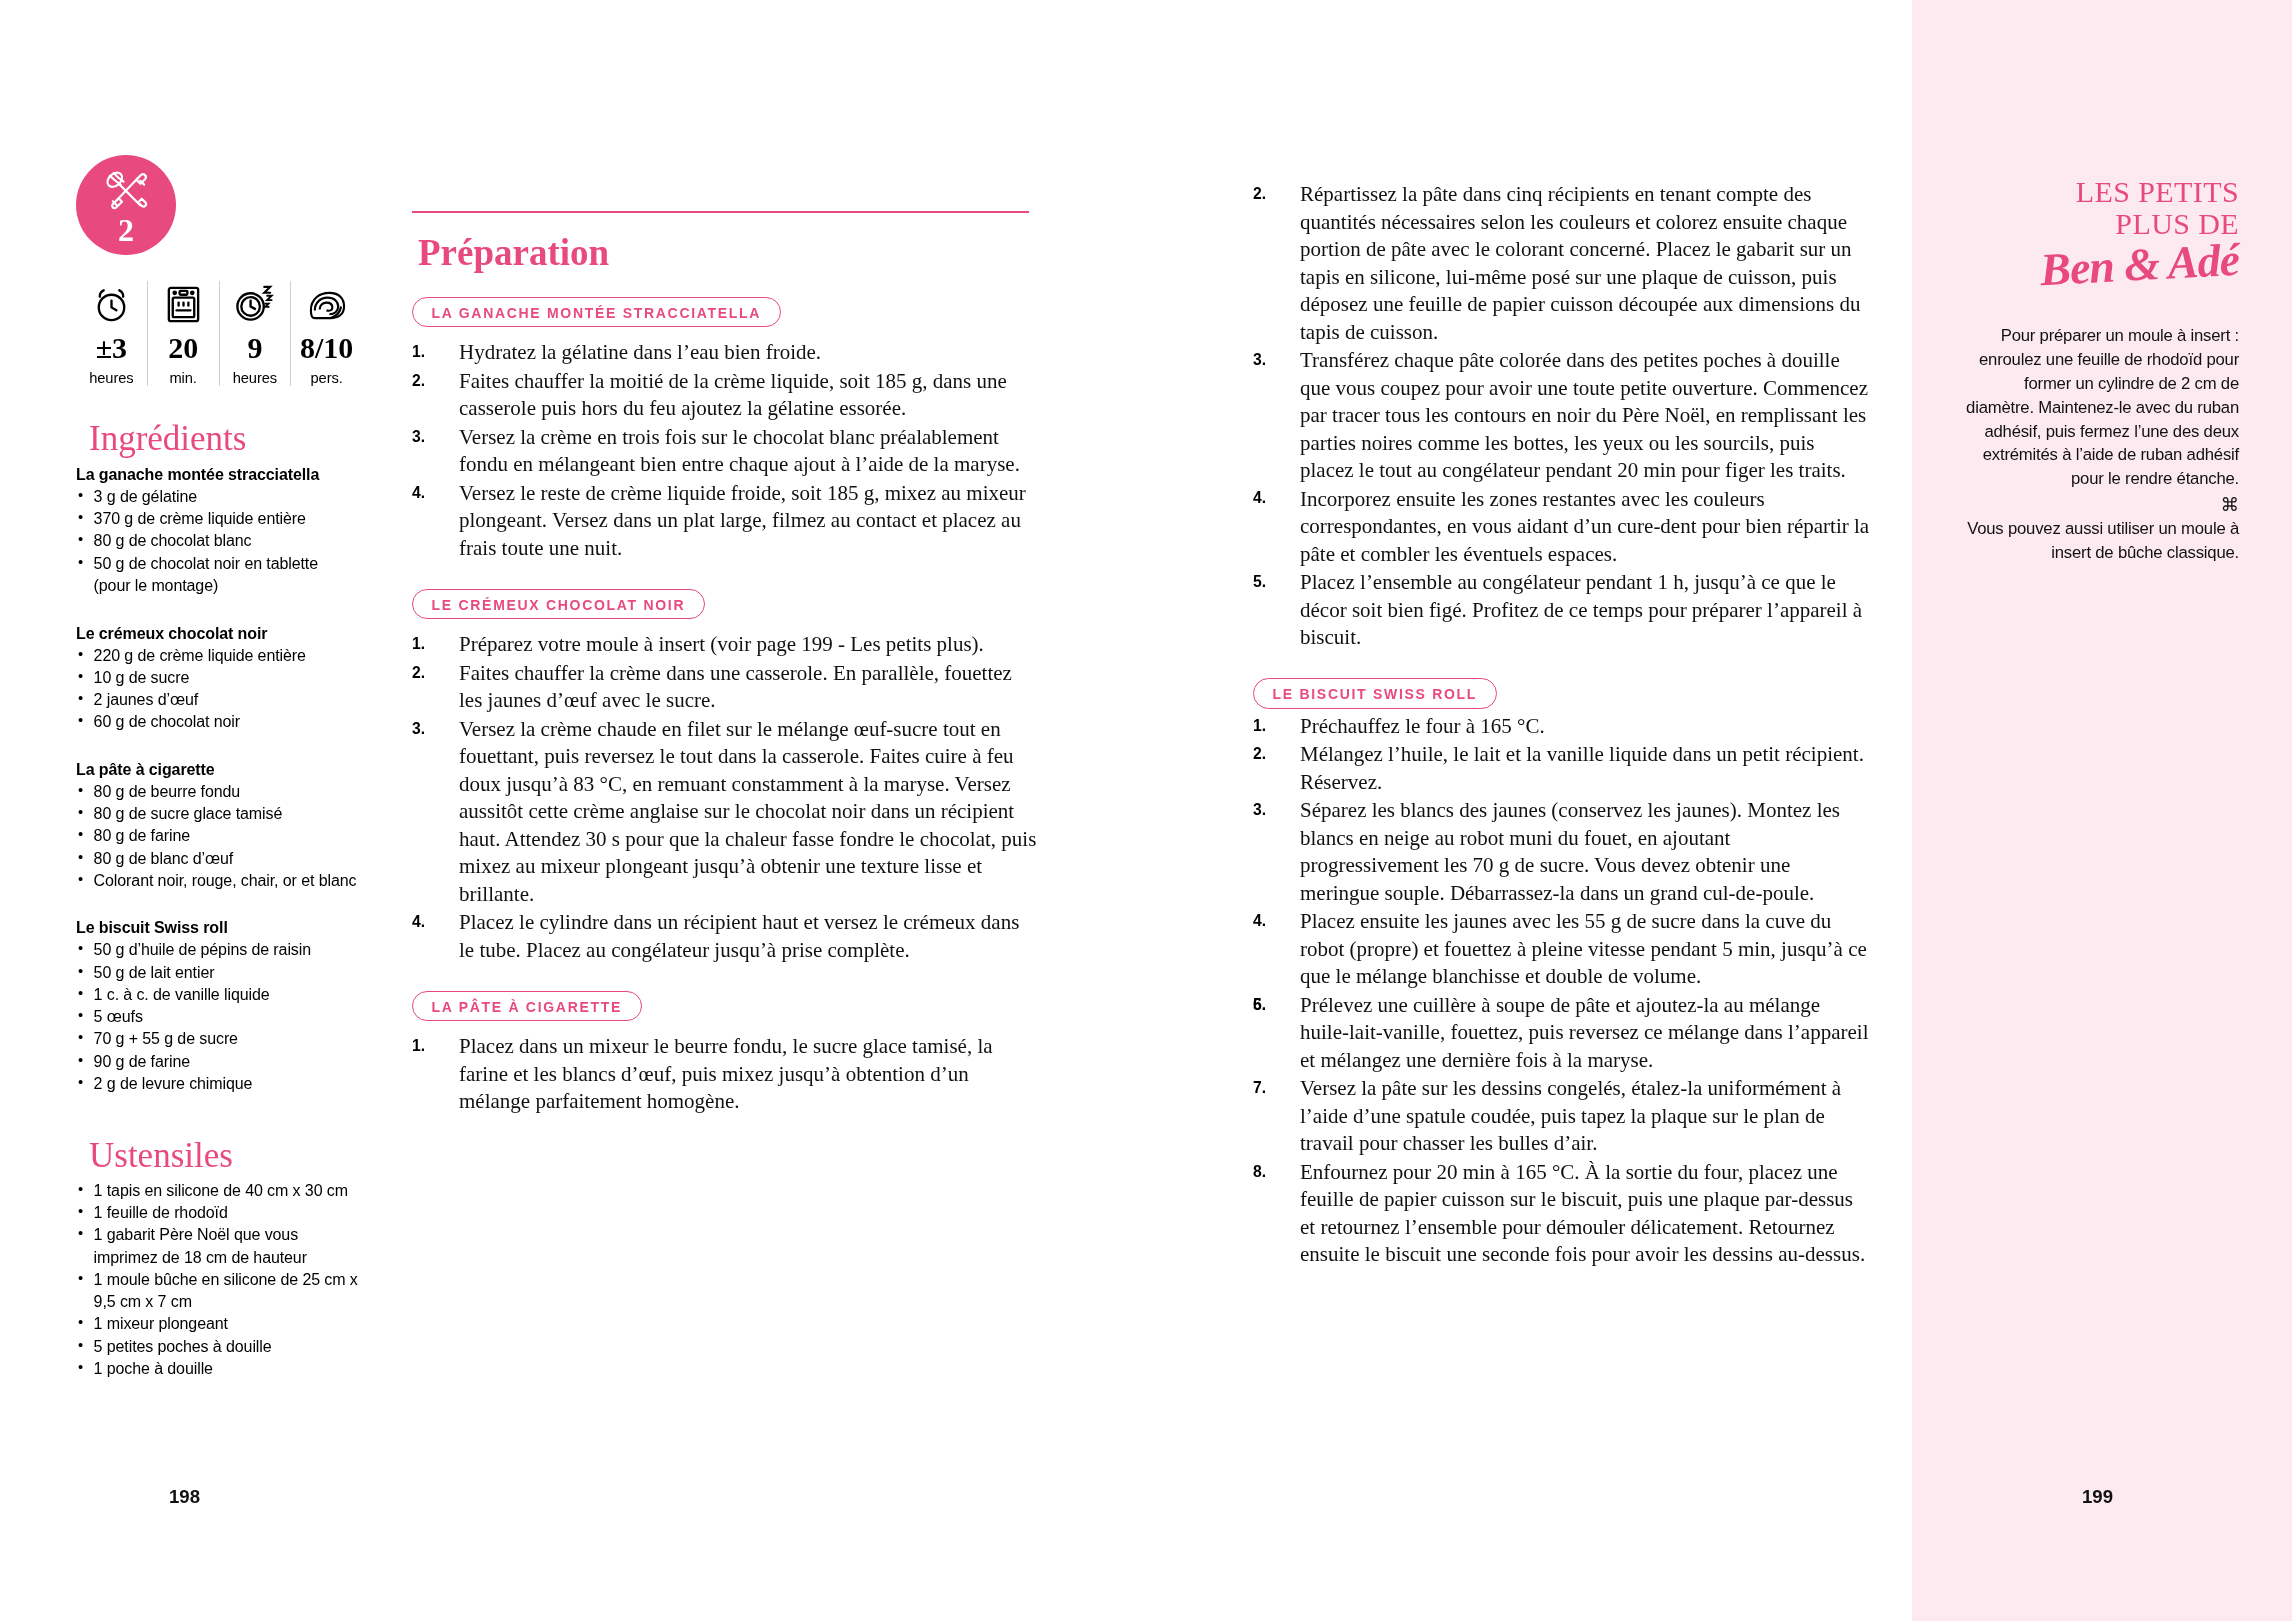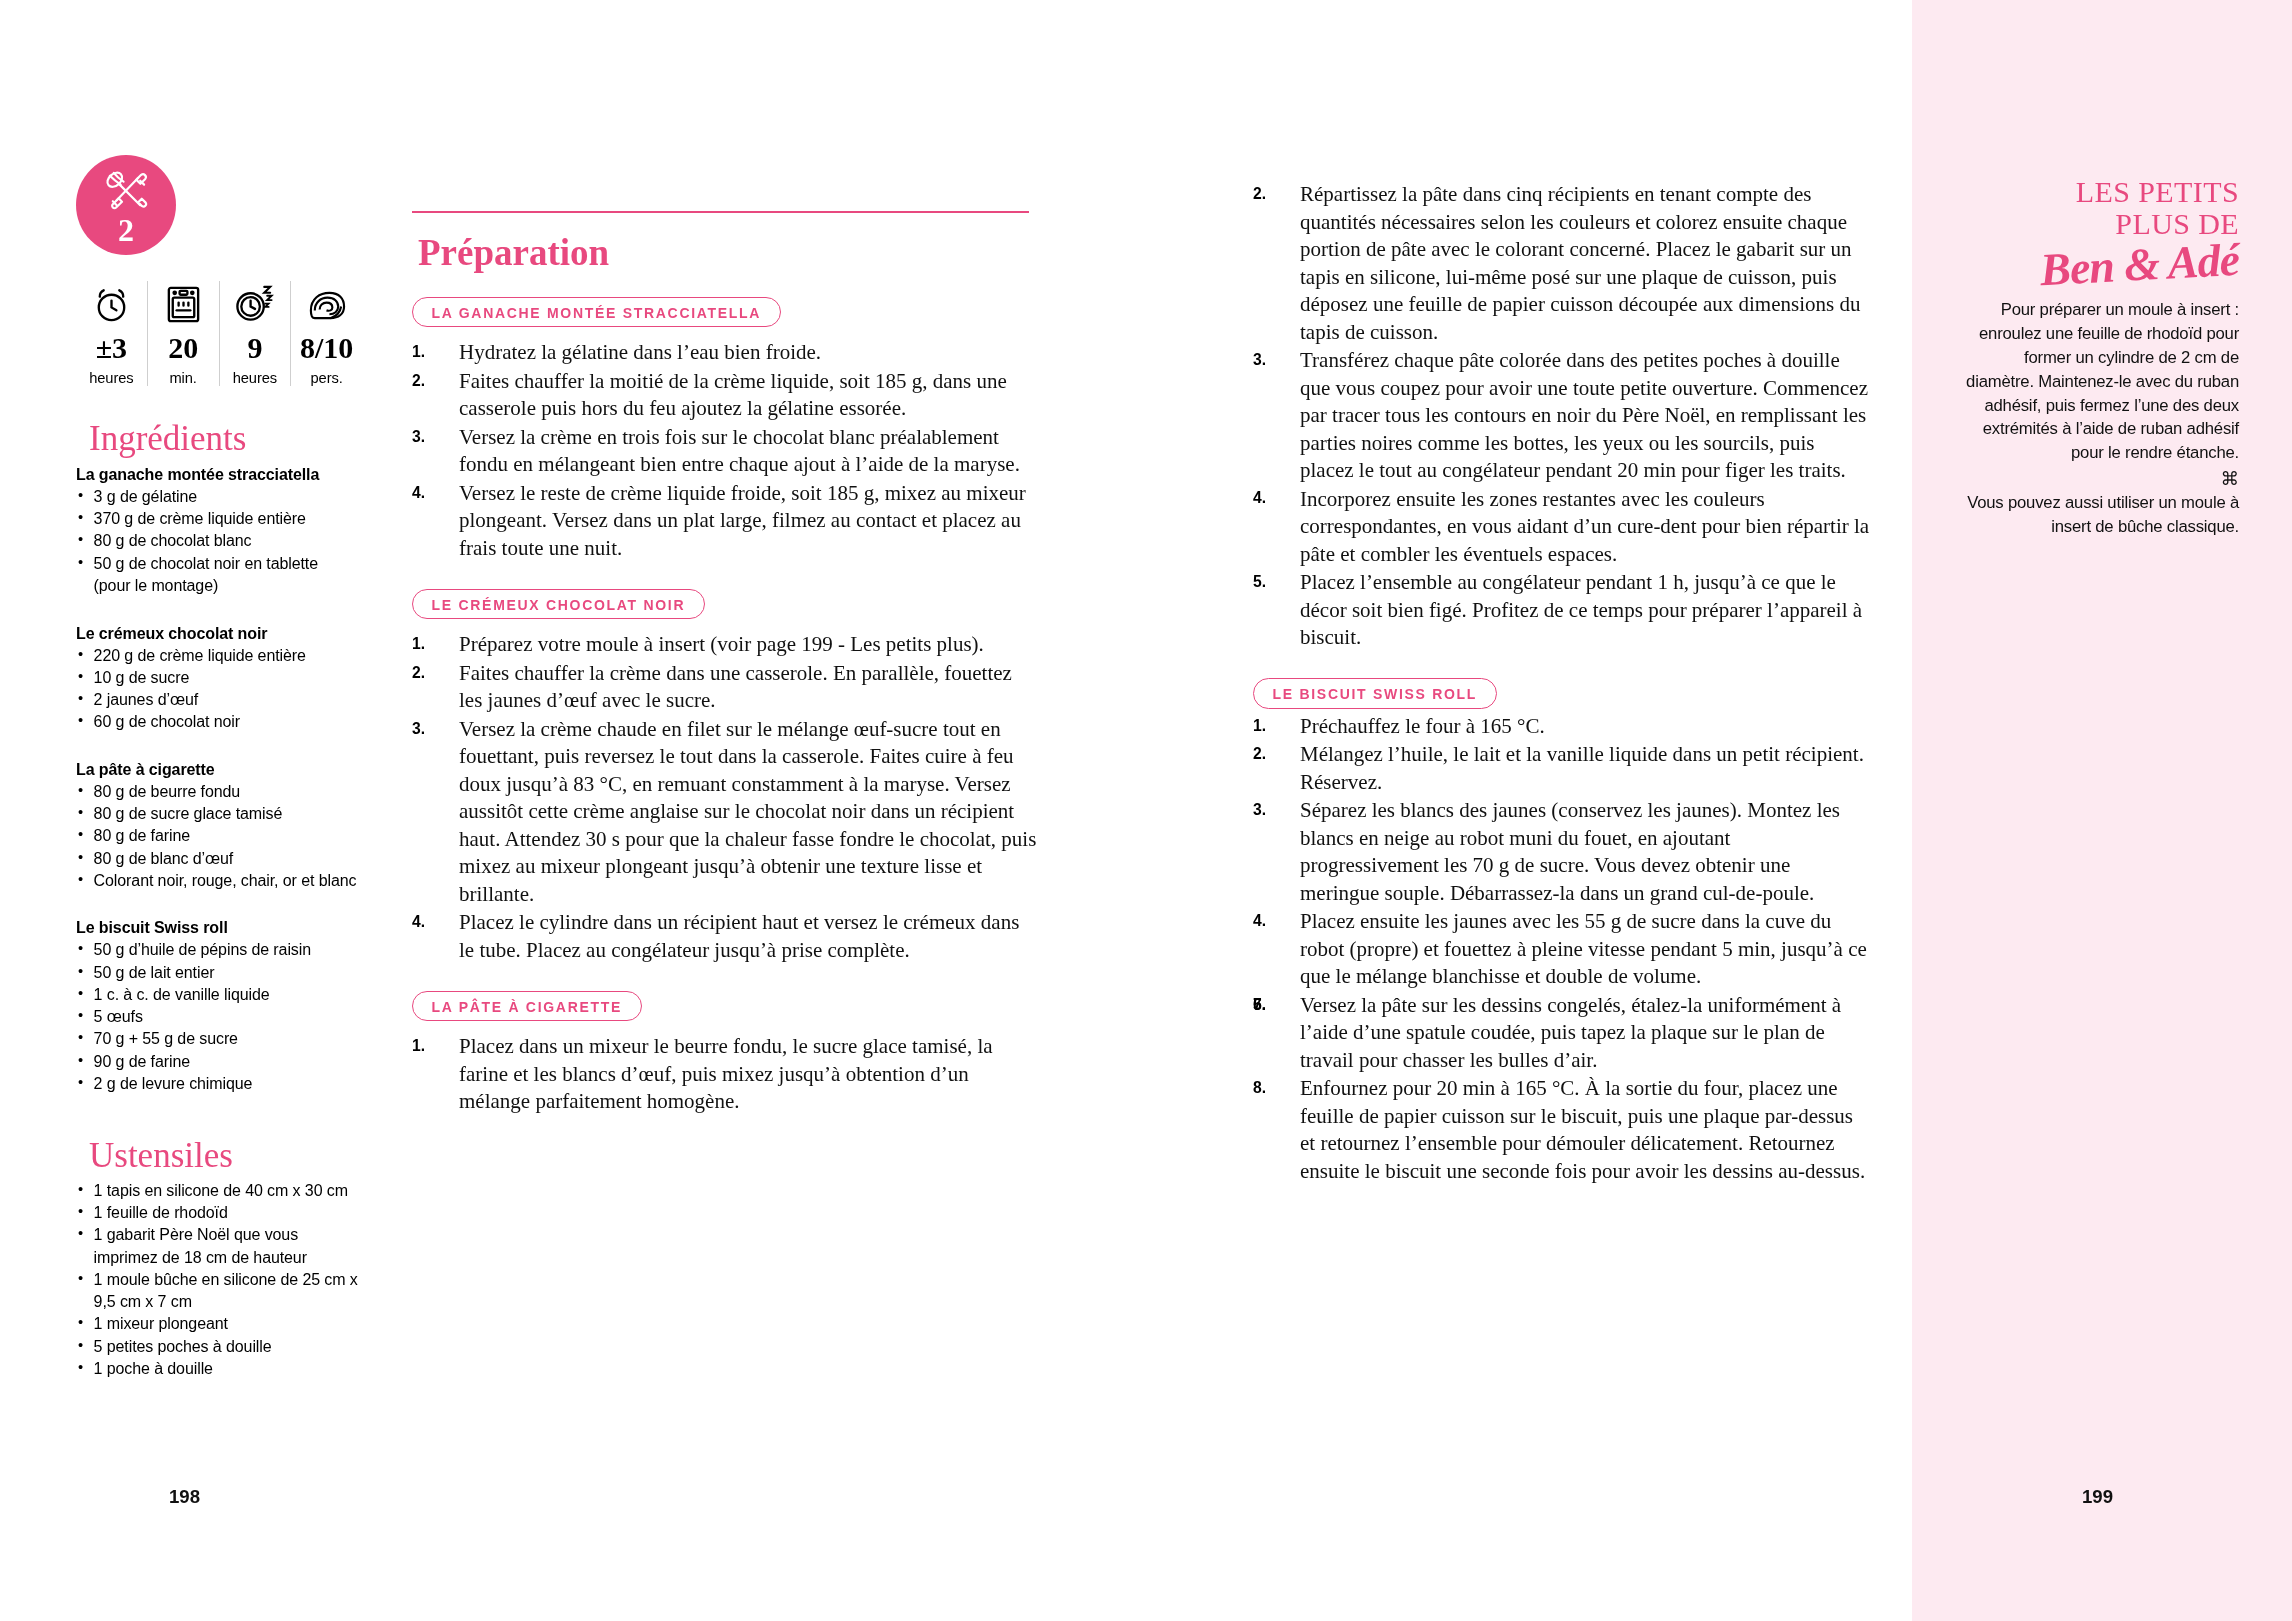--- a/index.html
+++ b/index.html
@@ -190,21 +190,21 @@
     color:#e8497f;
     line-height:1.05;
     margin-top:2px;
     letter-spacing:-1px;
     transform:rotate(-3deg);
   }
   .sp-body{
     font-size:16.7px;
     line-height:1.43;
     color:#111;
-    margin-top:7px;
+    margin-top:33px;
     letter-spacing:-0.2px;
   }
   .sp-div{
     font-size:18.6px;
     color:#111;
     margin:2.9px 0 1px 0;
     line-height:1.2;
   }
 
   
@@ -387,21 +387,21 @@
         <li><span class="num">2.</span><span>Répartissez la pâte dans cinq récipients en tenant compte des quantités nécessaires selon les couleurs et colorez ensuite chaque portion de pâte avec le colorant concerné. Placez le gabarit sur un tapis en silicone, lui-même posé sur une plaque de cuisson, puis déposez une feuille de papier cuisson découpée aux dimensions du tapis de cuisson.</span></li>
         <li><span class="num">3.</span><span>Transférez chaque pâte colorée dans des petites poches à douille que vous coupez pour avoir une toute petite ouverture. Commencez par tracer tous les contours en noir du Père Noël, en remplissant les parties noires comme les bottes, les yeux ou les sourcils, puis placez le tout au congélateur pendant 20 min pour figer les traits.</span></li>
         <li><span class="num">4.</span><span>Incorporez ensuite les zones restantes avec les couleurs correspondantes, en vous aidant d’un cure-dent pour bien répartir la pâte et combler les éventuels espaces.</span></li>
         <li><span class="num">5.</span><span>Placez l’ensemble au congélateur pendant 1 h, jusqu’à ce que le décor soit bien figé. Profitez de ce temps pour préparer l’appareil à biscuit.</span></li>
       </ol><div class="pill">LE BISCUIT SWISS ROLL</div><ol class="steps">
         <li><span class="num">1.</span><span>Préchauffez le four à 165 °C.</span></li>
         <li><span class="num">2.</span><span>Mélangez l’huile, le lait et la vanille liquide dans un petit récipient. Réservez.</span></li>
         <li><span class="num">3.</span><span>Séparez les blancs des jaunes (conservez les jaunes). Montez les blancs en neige au robot muni du fouet, en ajoutant progressivement les 70 g de sucre. Vous devez obtenir une meringue souple. Débarrassez-la dans un grand cul-de-poule.</span></li>
         <li><span class="num">4.</span><span>Placez ensuite les jaunes avec les 55 g de sucre dans la cuve du robot (propre) et fouettez à pleine vitesse pendant 5 min, jusqu’à ce que le mélange blanchisse et double de volume.</span></li>
         <li><span class="num">5.</span></li>
-        <li><span class="num">6.</span></li>
+        <li><span class="num">6.</span><span>Prélevez une cuillère à soupe de pâte et ajoutez-la au mélange huile-lait-vanille, fouettez, puis reversez ce mélange dans l’appareil et mélangez une dernière fois à la maryse.</span></li>
         <li><span class="num">7.</span><span>Versez la pâte sur les dessins congelés, étalez-la uniformément à l’aide d’une spatule coudée, puis tapez la plaque sur le plan de travail pour chasser les bulles d’air.</span></li>
         <li><span class="num">8.</span><span>Enfournez pour 20 min à 165 °C. À la sortie du four, placez une feuille de papier cuisson sur le biscuit, puis une plaque par-dessus et retournez l’ensemble pour démouler délicatement. Retournez ensuite le biscuit une seconde fois pour avoir les dessins au-dessus.</span></li>
       </ol></div>
 </div>
 
 <div class="sp-inner">
   <div class="sp-title">LES PETITS</div>
   <div class="sp-title">PLUS DE</div>
   <div class="sp-script">Ben &amp; Adé</div>
   <div class="sp-body">Pour préparer un moule à insert : enroulez une feuille de rhodoïd pour former un cylindre de 2 cm de diamètre. Maintenez-le avec du ruban adhésif, puis fermez l’une des deux extrémités à l’aide de ruban adhésif pour le rendre étanche.</div>

